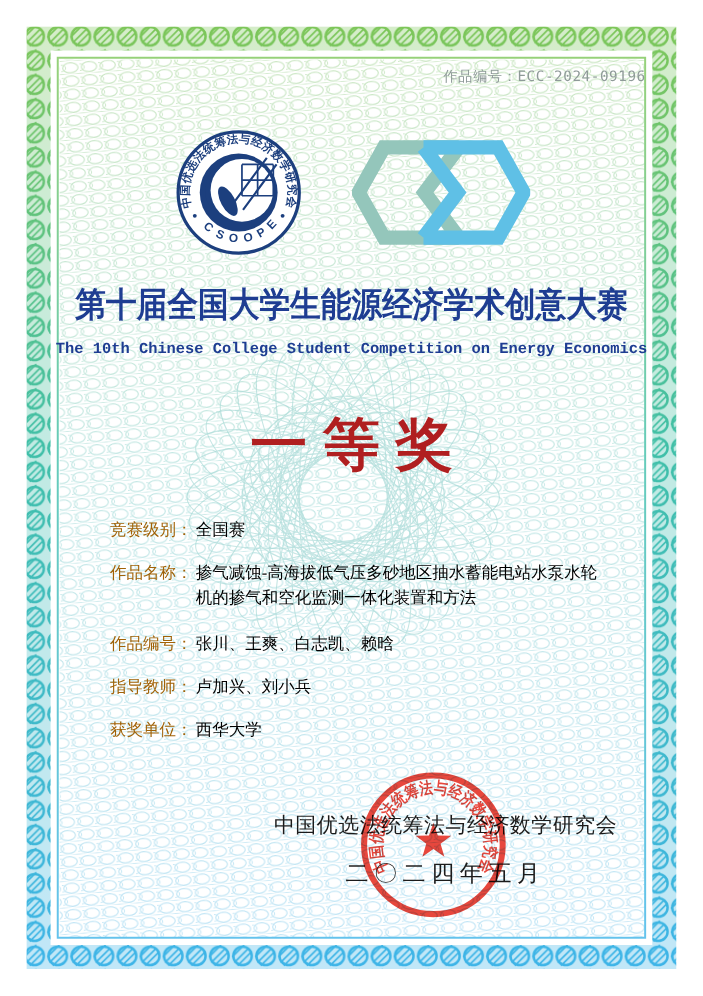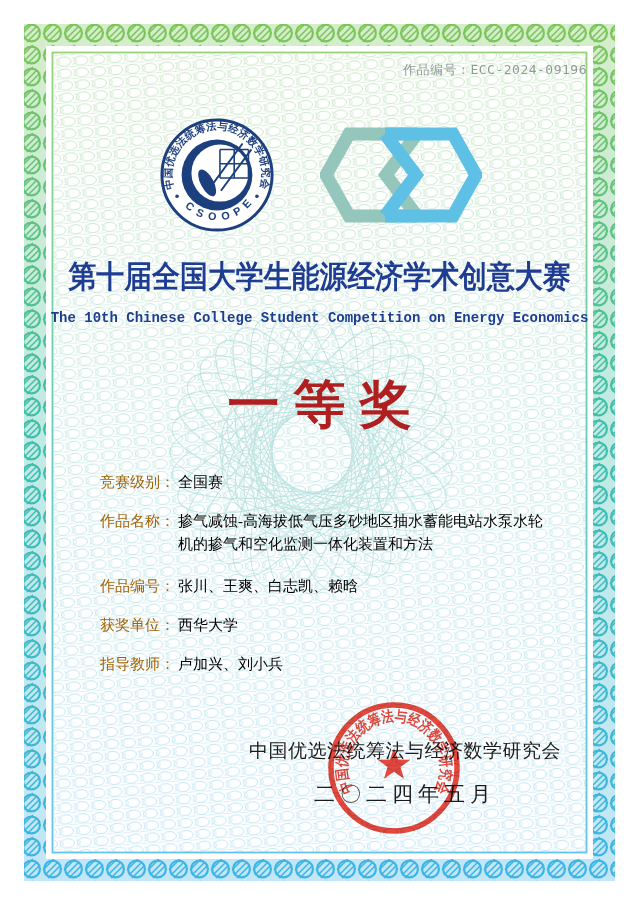--- a/index.html
+++ b/index.html
@@ -185,26 +185,26 @@
       </div>
       <div class="field-row multiline">
         <span class="field-label">作品名称：</span>
         <span class="field-value">掺气减蚀-高海拔低气压多砂地区抽水蓄能电站水泵水轮机的掺气和空化监测一体化装置和方法</span>
       </div>
       <div class="field-row">
         <span class="field-label">作品编号：</span>
         <span class="field-value">张川、王爽、白志凯、赖晗</span>
       </div>
       <div class="field-row">
+        <span class="field-label">指导教师：</span>
+        <span class="field-value">卢加兴、刘小兵</span>
+      </div>
+      <div class="field-row">
         <span class="field-label">获奖单位：</span>
         <span class="field-value">西华大学</span>
-      </div>
-      <div class="field-row">
-        <span class="field-label">指导教师：</span>
-        <span class="field-value">卢加兴、刘小兵</span>
       </div>
     </div>
 
     <div class="footer">
       <div class="org">中国优选法统筹法与经济数学研究会</div>
       <div class="date">二〇二四年五月</div>
     </div>
   </div>
 
   <svg class="seal" width="146" height="146" viewBox="0 0 146 146">

